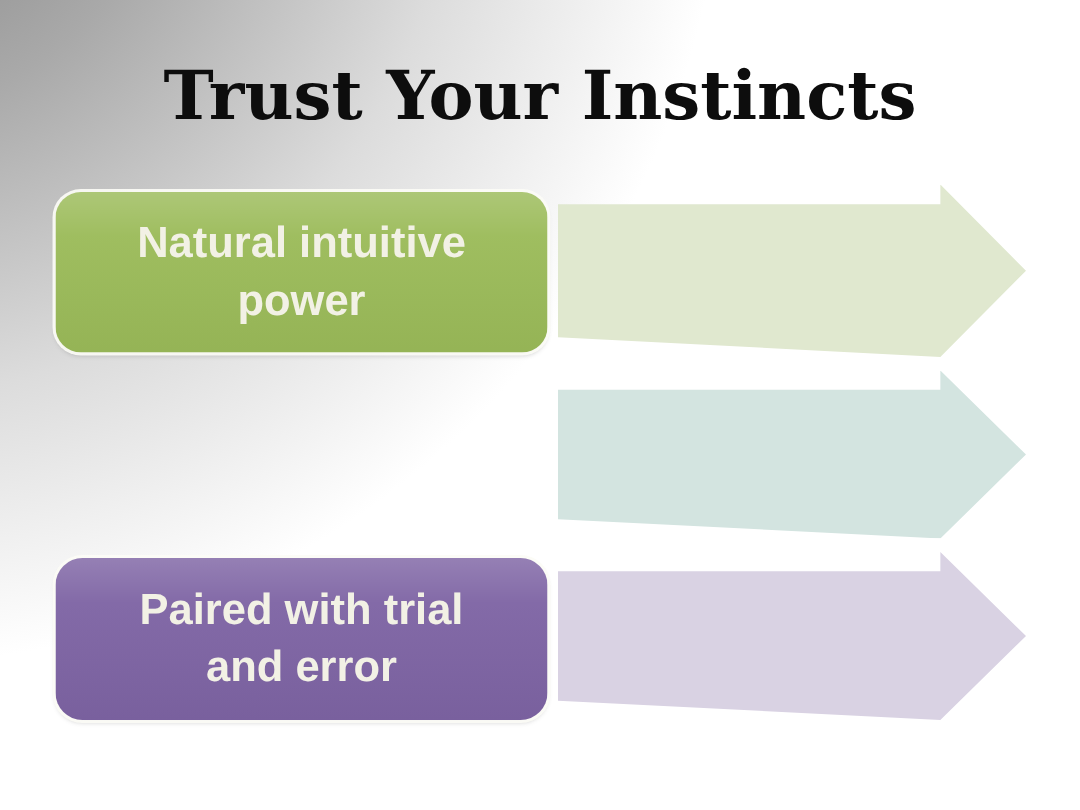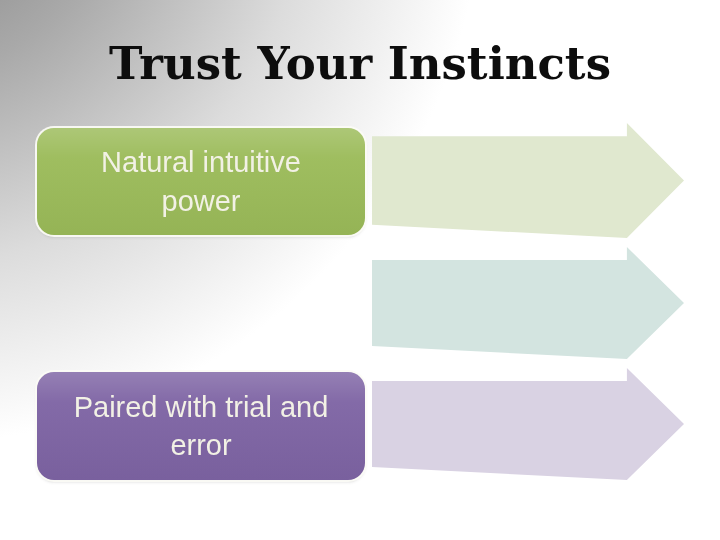--- a/index.html
+++ b/index.html
@@ -33,39 +33,40 @@
     box-sizing: border-box;
     border-radius: 17px;
     background:
       linear-gradient(180deg, rgba(255,255,255,0.18) 0%, rgba(255,255,255,0.04) 28%, rgba(0,0,0,0.04) 100%),
       var(--box-color);
     box-shadow: 0 0 0 2px rgba(252,252,246,0.92), 0 2px 3px rgba(90,90,90,0.25);
     display: flex;
     align-items: center;
     justify-content: center;
     text-align: center;
+    font-weight: bold;
   }
   .step-label {
     color: var(--text-color, #F2F1E5);
     font-size: 29px;
     line-height: 1.32;
     max-width: 272px;
   }
   .step-arrow {
     position: absolute;
     left: 372px; width: 312px;
     background: var(--arrow-color);
     clip-path: polygon(0 11.5%, 81.7% 11.5%, 81.7% 0%, 100% 50%, 81.7% 100%, 0 88.5%);
   }
   
   .box-0   { top: 128px; height: 107px; }
   .arrow-0 { top: 123px; height: 115px; }
   .box-1   { top: 249px; height: 108px; }
   .arrow-1 { top: 247px; height: 112px; }
-  .box-2   { top: 372px; height: 108px; }
+  .box-2   { top: 372px; height: 108px; border-radius: 18px; }
   .arrow-2 { top: 368px; height: 112px; }
 </style>
 </head>
 <body style="--text-color: #F2F1E5;">
 
 <div class="slide">
 
   <div class="slide-title" style="color: rgb(13, 13, 13);">Trust Your Instincts</div>
 
   <div class="step-box box-0" style="--box-color: #9BBB59; --arrow-color: #E0E8CF;">

